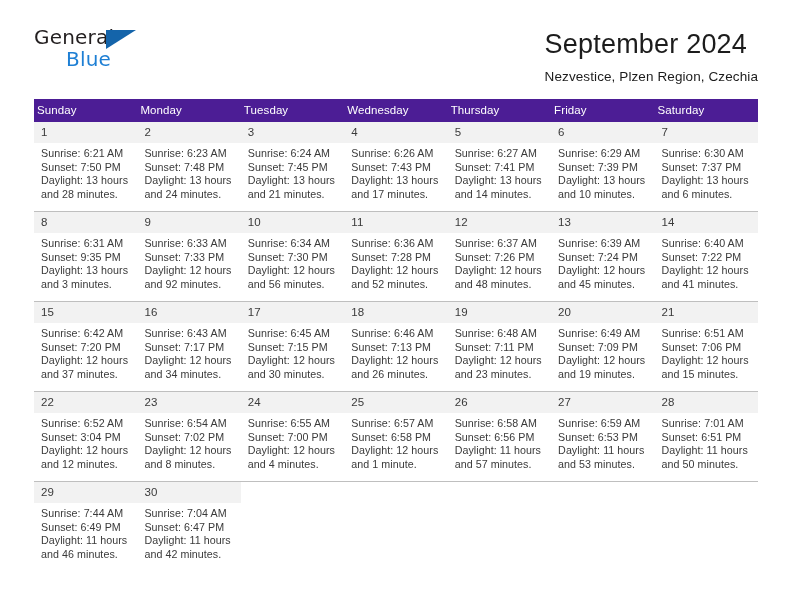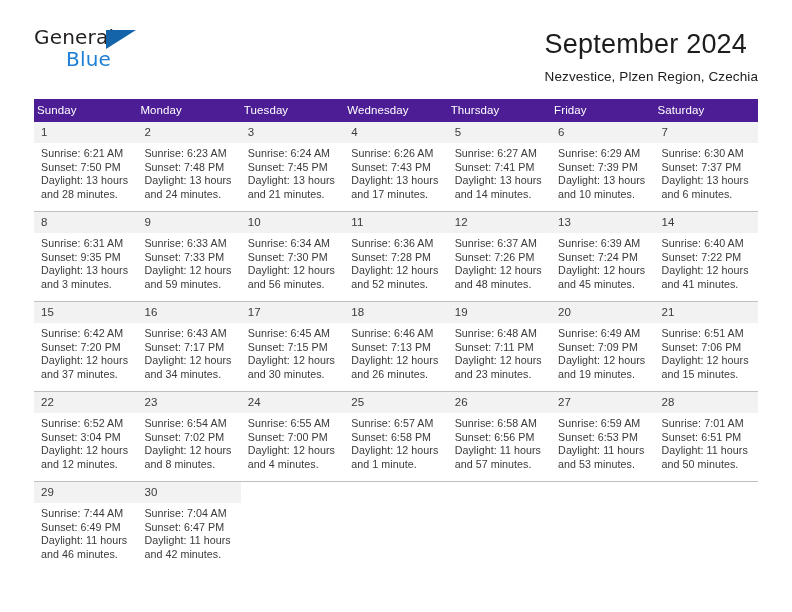--- a/index.html
+++ b/index.html
@@ -266,21 +266,21 @@
           </div>
         </div>
           </td>
         <td>
             <div class="daycell-inner">
           <div class="daynum">9</div>
           <div class="info">
             <div>Sunrise: 6:33 AM</div>
             <div>Sunset: 7:33 PM</div>
             <div>Daylight: 12 hours</div>
-            <div>and 59 minutes.</div>
+            <div>and 92 minutes.</div>
           </div>
         </div>
           </td>
         <td>
             <div class="daycell-inner">
           <div class="daynum">10</div>
           <div class="info">
             <div>Sunrise: 6:34 AM</div>
             <div>Sunset: 7:30 PM</div>
             <div>Daylight: 12 hours</div>

